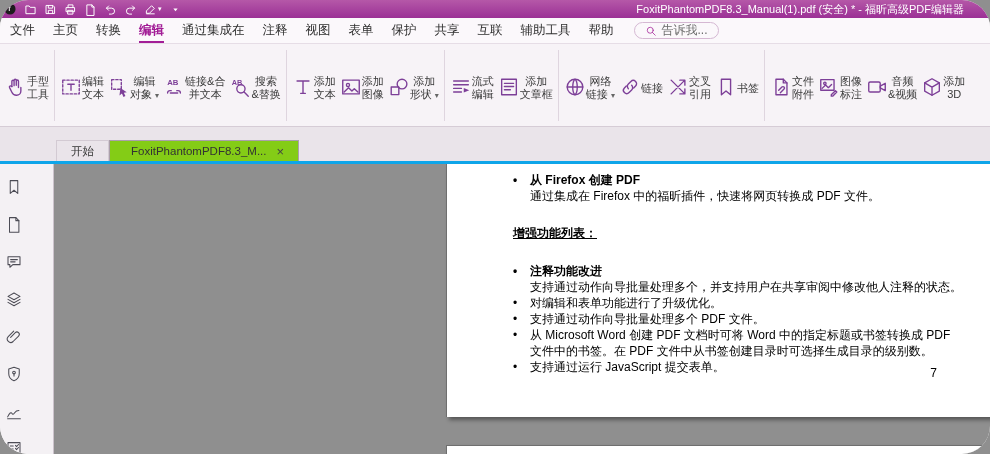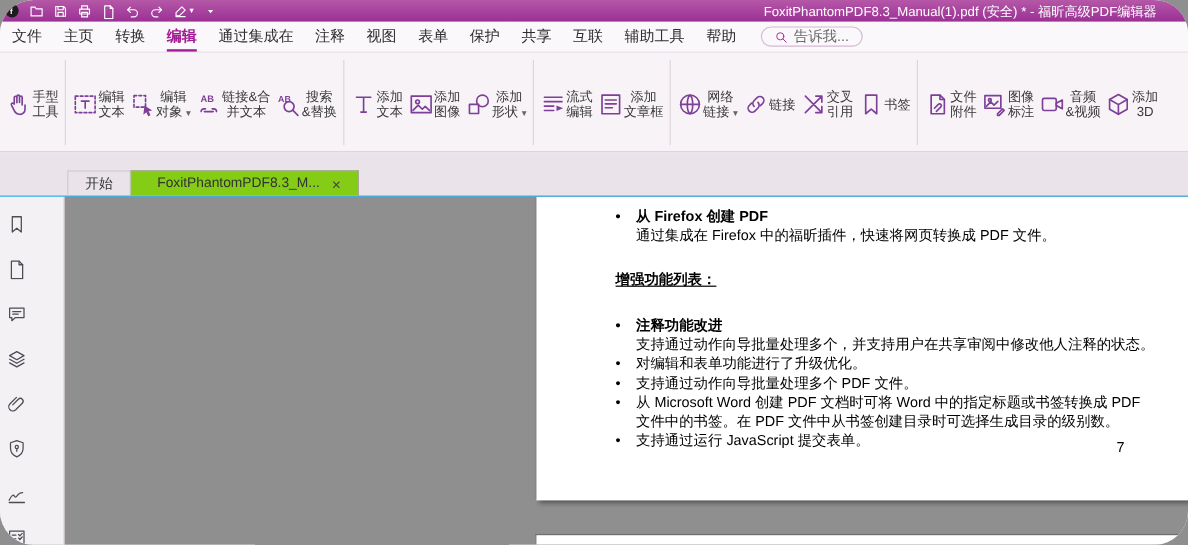--- a/index.html
+++ b/index.html
@@ -30,21 +30,21 @@
   .ribbon { height:83px; flex:none; background:#f7f3f7; border-bottom:1px solid #d6ccd6; overflow:hidden; }
   .ribbon-inner { display:flex; align-items:stretch; height:100%; padding:3px 2px 2px 3px; }
   .rgroup { display:flex; flex:none; }
   .rsep { width:1px; background:#dfd5df; margin:3px; flex:none; }
   .rbtn { min-width:36px; padding:2px 2px 0; display:flex; flex-direction:row; align-items:center; border-radius:2px; cursor:pointer; }
   .ricon svg { width:22px; height:22px; color:#7d3f98; }
   .rlabel { margin-top:3px; font-size:11px; line-height:13px; color:#3a3a3a; text-align:center; white-space:nowrap; }
   .dd { font-size:8px; color:#666; font-style:normal; }
 
   
-  .tabbar { height:37px; flex:none; background:#eae4ea; border-bottom:1px solid #0ea5e9; display:flex; align-items:flex-end; padding-left:56px; }
+  .tabbar { height:37px; flex:none; background:#eae4ea; border-bottom:3px solid #0ea5e9; display:flex; align-items:flex-end; padding-left:56px; }
   .tabs { display:flex; height:21px; }
   .tab { display:flex; align-items:center; padding:0 14px; font-size:11.5px; color:#333; border:1px solid #d3cad3; border-bottom:none; background:transparent; cursor:pointer; white-space:nowrap; }
   .tab.active { background:#84cc16; border-color:#ab9fab;padding-left:21px; }
   .tab-close { margin-left:10px; font-size:13px; line-height:1; color:#444; cursor:pointer; }
 
   
   .main { flex:1; display:flex; min-height:0; }
   .side { width:54px; flex:none; background:#f4f1f4; border-right:1px solid #ccc3cc; padding-top:4px; overflow:hidden; }
   .side-btn { height:37.5px; display:flex; align-items:center; padding-left:5px; cursor:pointer; }
   .side-btn svg { width:18px; height:18px; color:#4c4c55; stroke-width:1.4; }

